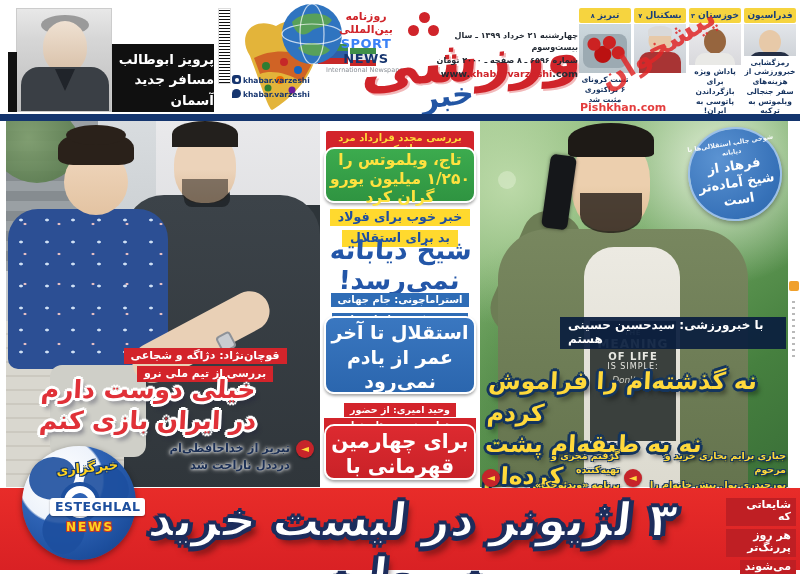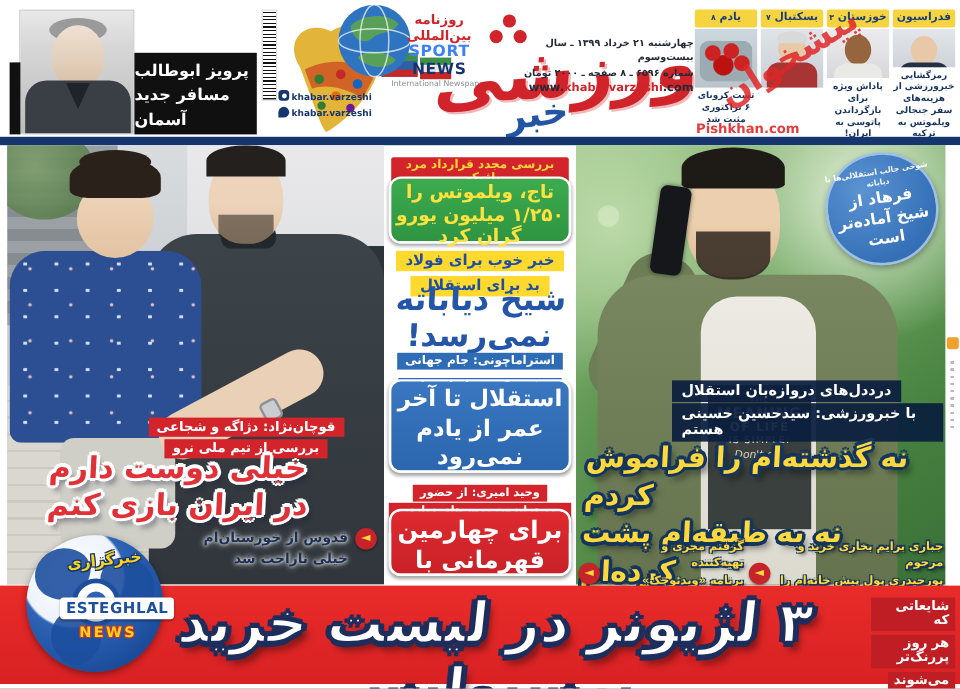--- a/index.html
+++ b/index.html
@@ -17,21 +17,21 @@
     left:16px; top:8px; width:96px; height:104px;
     background:linear-gradient(180deg,#e8e8e8 0%,#d6d6d6 30%,#bdbdbd 100%);
     overflow:hidden; border:1px solid #cccccc;
   }
   .obit-face { position:absolute; left:26px; top:12px; width:44px; height:52px; border-radius:50% 50% 46% 46%; background:linear-gradient(180deg,#efe1d2,#d8c0a8); }
   .obit-hair { position:absolute; left:24px; top:6px; width:48px; height:20px; border-radius:50%; background:#9a9a9a; }
   .obit-suit { position:absolute; left:4px; top:58px; width:88px; height:46px; border-radius:18px 18px 0 0; background:#3a3f45; }
   .obit-vneck { position:absolute; left:38px; top:60px; width:20px; height:22px; background:#20242a; clip-path:polygon(0 0,100% 0,50% 100%); }
   .black-ribbon { left:8px; top:52px; width:9px; height:60px; background:#111111; }
   .obit-kicker { left:118px; top:16px; width:96px; color:#44474c; font-size:10px; font-weight:bold; line-height:1.35; text-align:center; }
-  .obit-title { left:112px; top:44px; width:102px; height:68px; background:#101010; color:#ffffff; font-size:13.5px; font-weight:bold; line-height:1.5; text-align:left; padding-top:5px; }
+  .obit-title { left:112px; top:44px; width:102px; height:68px; background:#101010; color:#ffffff; font-size:13.5px; font-weight:bold; line-height:1.5; text-align:right; padding-top:5px; }
   .barcode { left:218px; top:8px; width:13px; height:76px; background:repeating-linear-gradient(0deg,#111 0 1px,#fff 1px 3px,#111 3px 4px,#fff 4px 6px); border:1px solid #ddd; }
 
   .masthead-art { left:232px; top:4px; width:178px; height:112px; }
   .soc-lines { left:232px; top:74px; width:92px; font-size:7.5px; font-weight:bold; color:#16356f; line-height:1.9; }
   .soc-ico { display:inline-block; width:9px; height:9px; border-radius:3px; background:#16356f; position:relative; top:1px; margin-right:2px; }
   .soc-ico.cam::after { content:""; position:absolute; left:2.5px; top:2.5px; width:4px; height:4px; border-radius:50%; background:#fff; }
   .soc-ico.bird { border-radius:50% 50% 50% 0; }
 
   .tagline { left:318px; top:10px; width:96px; text-align:center; }
   .tagline .fa-line { color:#d0242a; font-size:11px; font-weight:bold; }
@@ -261,21 +261,21 @@
     </div>
     <div class="tcol">
       <div class="tcol-label"><span>بسکتبال</span> <span class="pg">۷</span></div>
       <div class="tcol-photo" style="background:linear-gradient(180deg,#dfe4e9,#c9ced4);">
         <div class="head-sil" style="top:4px;width:23px;height:25px;background:#e7c9a8;"></div>
         <div class="head-sil" style="top:2px;width:24px;height:10px;background:#d9d9d9;border-radius:50% 50% 0 0;"></div>
         <div class="shoulders" style="top:28px;width:42px;height:22px;background:#a83434;"></div>
       </div>
     </div>
     <div class="tcol">
-      <div class="tcol-label"><span>یادم</span> <span class="pg">۸</span></div>
+      <div class="tcol-label"><span>تبریز</span> <span class="pg">۸</span></div>
       <div class="tcol-photo" style="background:linear-gradient(180deg,#cdd8de,#b9c4ca);">
         <div style="position:absolute;left:4px;top:10px;width:44px;height:34px;border-radius:8px;background:radial-gradient(circle at 25% 30%,#c22 6px,transparent 7px),radial-gradient(circle at 60% 25%,#c22 6px,transparent 7px),radial-gradient(circle at 45% 60%,#b11 8px,transparent 9px),radial-gradient(circle at 80% 55%,#c22 6px,transparent 7px),#9caab2;"></div>
       </div>
       <div class="tcol-text">تست کرونای ۶ تراکتوری مثبت شد</div>
     </div>
   </div>
 
   <div class="abs wm-fa">پیشخوان</div>
   <div class="abs wm-en">Pishkhan.com</div>
 
@@ -303,22 +303,22 @@
     <div><span class="hl hl-red">قوچان‌نژاد: دژاگه و شجاعی</span></div>
     <div><span class="hl hl-red">بررسی از تیم ملی نرو</span></div>
   </div>
   <div class="abs pl-headline fa">
     <div>خیلی دوست دارم</div>
     <div>در ایران بازی کنم</div>
   </div>
   <div class="abs pl-sub">
     <div class="arrow-badge"><span>◄</span></div>
     <div class="pl-sub-text fa">
-      <div>قدوس از خوزستان‌ام</div>
-      <div>خیلی ناراحت شد</div>
+      <div>تبریز از خداحافظی‌ام</div>
+      <div>درددل ناراحت شد</div>
     </div>
   </div>
 
   <div class="abs mid-kicker1 fa">بررسی مجدد قرارداد مرد بلژیکی</div>
   <div class="abs block blk-green fa">تاج، ویلموتس را ۱/۲۵۰ میلیون یورو گران کرد</div>
   <div class="abs mid-yellow">
     <span>خبر خوب برای فولاد</span><br>
     <span>بد برای استقلال</span>
   </div>
   <div class="abs mid-blue-headline fa">شیخ دیاباته نمی‌رسد!</div>
@@ -355,21 +355,20 @@
     <div class="pr-beard"></div>
     <div class="pr-phone"></div>
   </div>
 
   <div class="abs pr-badge">
     <div class="bk">شوخی جالب استقلالی‌ها با دیاباته</div>
     <div class="bt">فرهاد از شیخ آماده‌تر است</div>
   </div>
 
   <div class="abs pr-kickers">
-    <div><span class="hl hl-dark">درددل‌های دروازه‌بان استقلال</span></div>
     <div><span class="hl hl-dark">با خبرورزشی: سیدحسین حسینی هستم</span></div>
   </div>
   <div class="abs pr-headline fa">
     <div>نه گذشته‌ام را فراموش کردم</div>
     <div>نه به طبقه‌ام پشت کرده‌ام</div>
   </div>
   <div class="abs pr-captions">
     <div class="pr-cap">
       <div class="pr-cap-text fa">
         <div>جباری برایم بخاری خرید و مرحوم</div>

